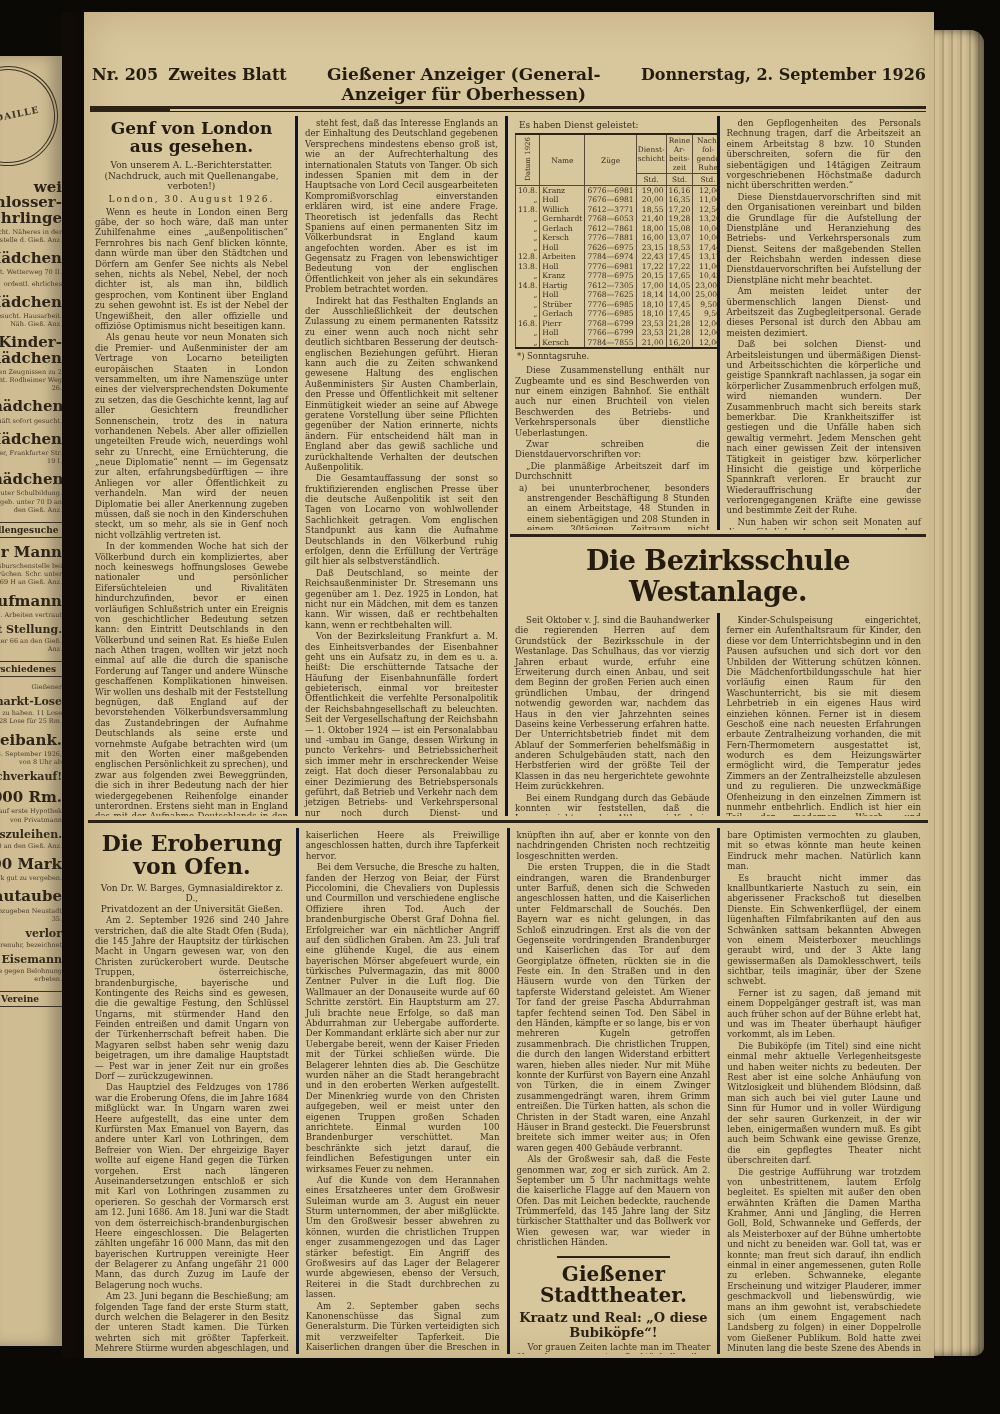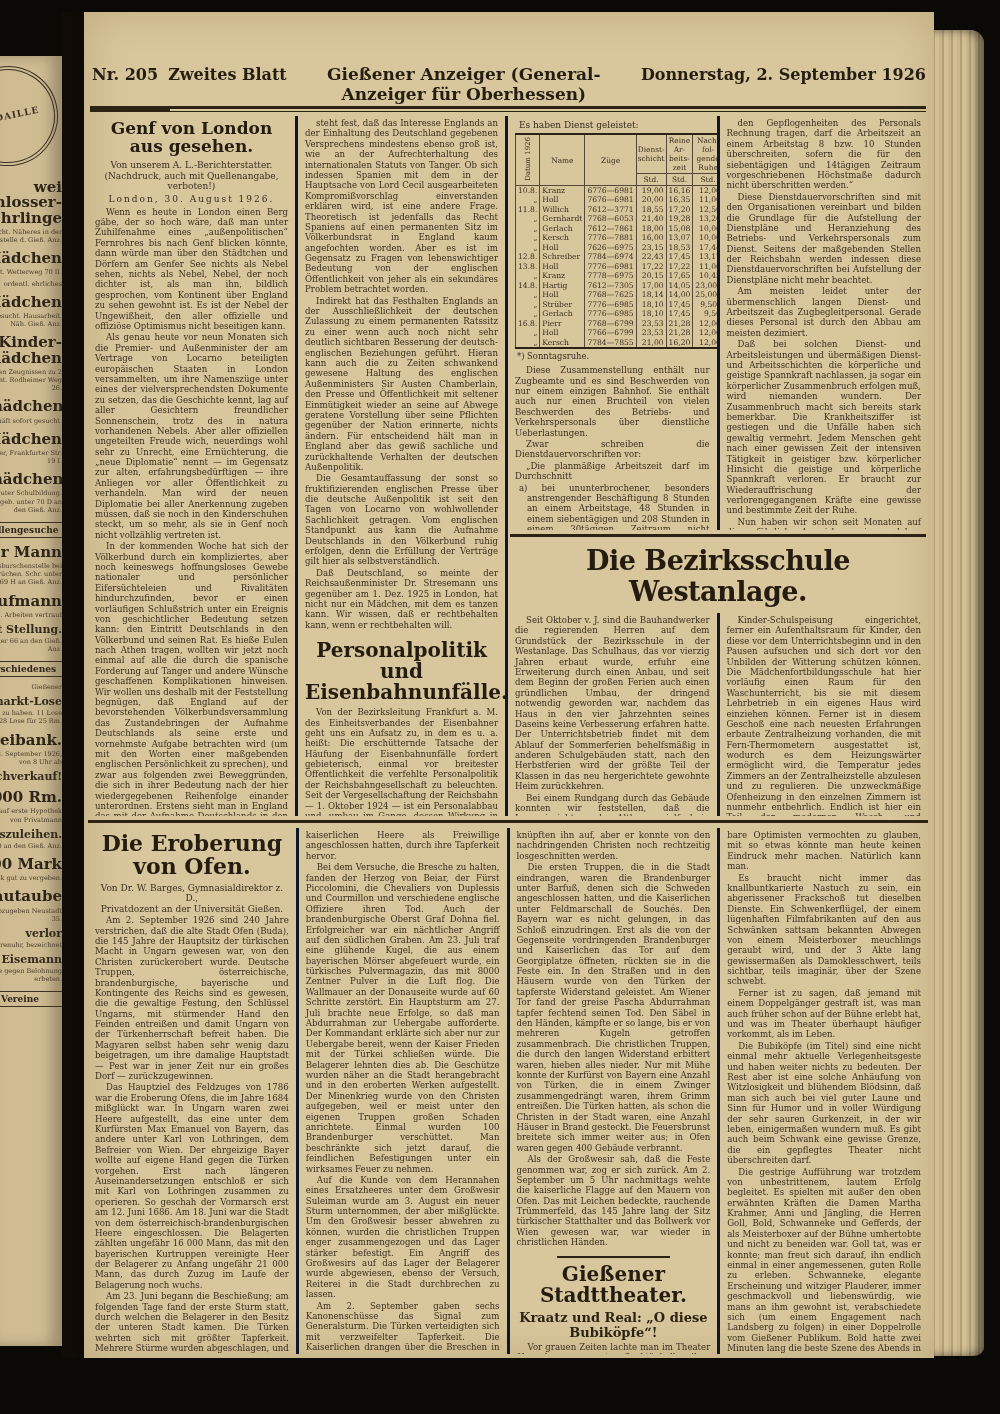--- a/index.html
+++ b/index.html
@@ -153,22 +153,20 @@
           </div>
       </div>
 
       <div class="col">
         <div>
             <p class="para">steht fest, daß das Interesse Englands an der Einhaltung des Deutschland gegebenen Versprechens mindestens ebenso groß ist, wie an der Aufrechterhaltung des internationalen Statuts von Tanger. Ob sich indessen Spanien mit dem in der Hauptsache von Lord Cecil ausgearbeiteten Kompromißvorschlag einverstanden erklären wird, ist eine andere Frage. Theoretisch ist jedenfalls das Recht Spaniens auf einen permanenten Sitz im Völkerbundsrat in England kaum angefochten worden. Aber es ist im Gegensatz zu Fragen von lebenswichtiger Bedeutung von der englischen Öffentlichkeit von jeher als ein sekundäres Problem betrachtet worden.</p>
             <p class="para">Indirekt hat das Festhalten Englands an der Ausschließlichkeit der deutschen Zulassung zu einem permanenten Ratssitz zu einer wenn auch noch nicht sehr deutlich sichtbaren Besserung der deutsch-englischen Beziehungen geführt. Hieran kann auch die zu Zeiten schwankend gewesene Haltung des englischen Außenministers Sir Austen Chamberlain, den Presse und Öffentlichkeit mit seltener Einmütigkeit wieder an seine auf Abwege geratene Vorstellung über seine Pflichten gegenüber der Nation erinnerte, nichts ändern. Für entscheidend hält man in England aber das gewiß sachliche und zurückhaltende Verhalten der deutschen Außenpolitik.</p>
             <p class="para">Die Gesamtauffassung der sonst so fruktifizierenden englischen Presse über die deutsche Außenpolitik ist seit den Tagen von Locarno von wohlwollender Sachlichkeit getragen. Vom englischen Standpunkt aus kann die Aufnahme Deutschlands in den Völkerbund ruhig erfolgen, denn die Erfüllung der Verträge gilt hier als selbstverständlich.</p>
             <p class="para">Daß Deutschland, so meinte der Reichsaußenminister Dr. Stresemann uns gegenüber am 1. Dez. 1925 in London, hat nicht nur ein Mädchen, mit dem es tanzen kann. Wir wissen, daß er rechtbehalten kann, wenn er rechtbehalten will.</p>
           </div>
-        <div class="art-head two" style="margin-top:10px;white-space:pre-line;">Personalpolitik
-und Eisenbahnunfälle.</div>
         <div>
             <p class="para">Von der Bezirksleitung Frankfurt a. M. des Einheitsverbandes der Eisenbahner geht uns ein Aufsatz zu, in dem es u. a. heißt: Die erschütternde Tatsache der Häufung der Eisenbahnunfälle fordert gebieterisch, einmal vor breitester Öffentlichkeit die verfehlte Personalpolitik der Reichsbahngesellschaft zu beleuchten. Seit der Vergesellschaftung der Reichsbahn — 1. Oktober 1924 — ist ein Personalabbau und -umbau im Gange, dessen Wirkung in puncto Verkehrs- und Betriebssicherheit sich immer mehr in erschreckender Weise zeigt. Hat doch dieser Personalabbau zu einer Dezimierung des Betriebspersonals geführt, daß Betrieb und Verkehr nach dem jetzigen Betriebs- und Verkehrspersonal nur noch durch Dienst- und Arbeitsleistungen bewältigt werden kann, die das erträgliche Maß weit überschreiten. Diese Dienst- und Arbeitsleistungen sind keinesfalls Einzelerscheinung, sondern allgemein und Regel geworden. Zum Beweis lassen wir eine kleine Zusammenstellung aus den letzten Tagen mit Datums- und Namenangabe folgen.</p>
           </div>
       </div>
 
       <div class="right-pair">
         <div class="pair">
           <div class="col">
             <div class="tbl-intro">Es haben Dienst geleistet:</div>
             <table class="duty">
@@ -246,21 +244,21 @@
                   <tr>
                     <td>„</td>
                     <td>Holl</td>
                     <td>7626—6975</td>
                     <td>23,15</td>
                     <td>18,53</td>
                     <td>17,44</td>
                   </tr>
                   <tr>
                     <td>12.8.</td>
-                    <td>Schreiber</td>
+                    <td>Arbeiten</td>
                     <td>7784—6974</td>
                     <td>22,43</td>
                     <td>17,45</td>
                     <td>13,17</td>
                   </tr>
                   <tr>
                     <td>13.8.</td>
                     <td>Holl</td>
                     <td>7776—6981</td>
                     <td>17,22</td>

